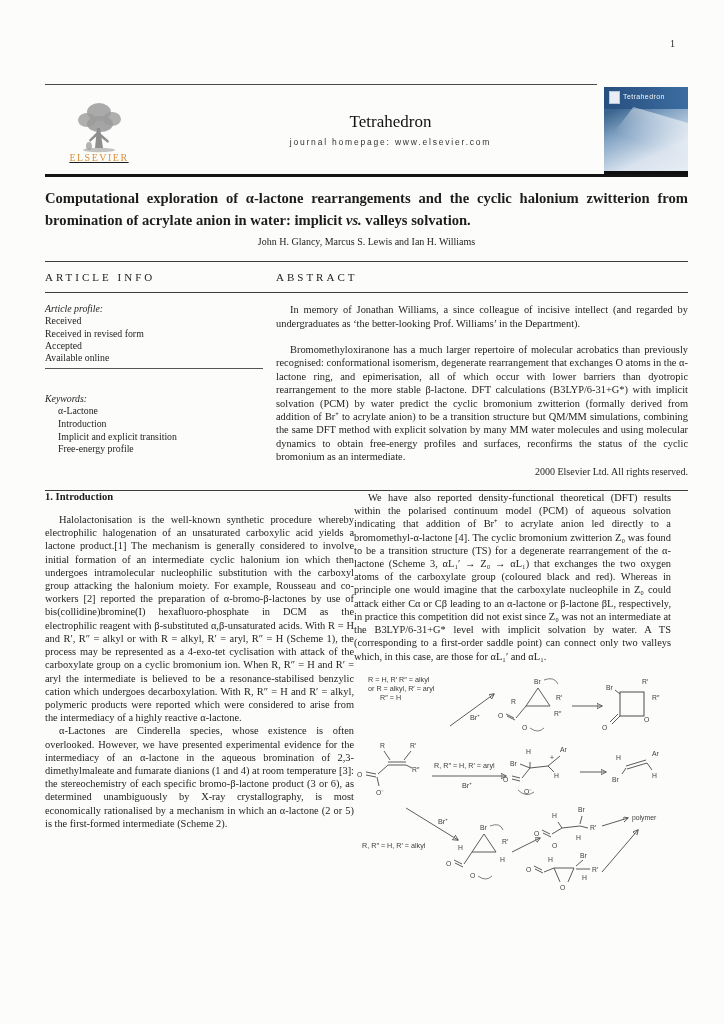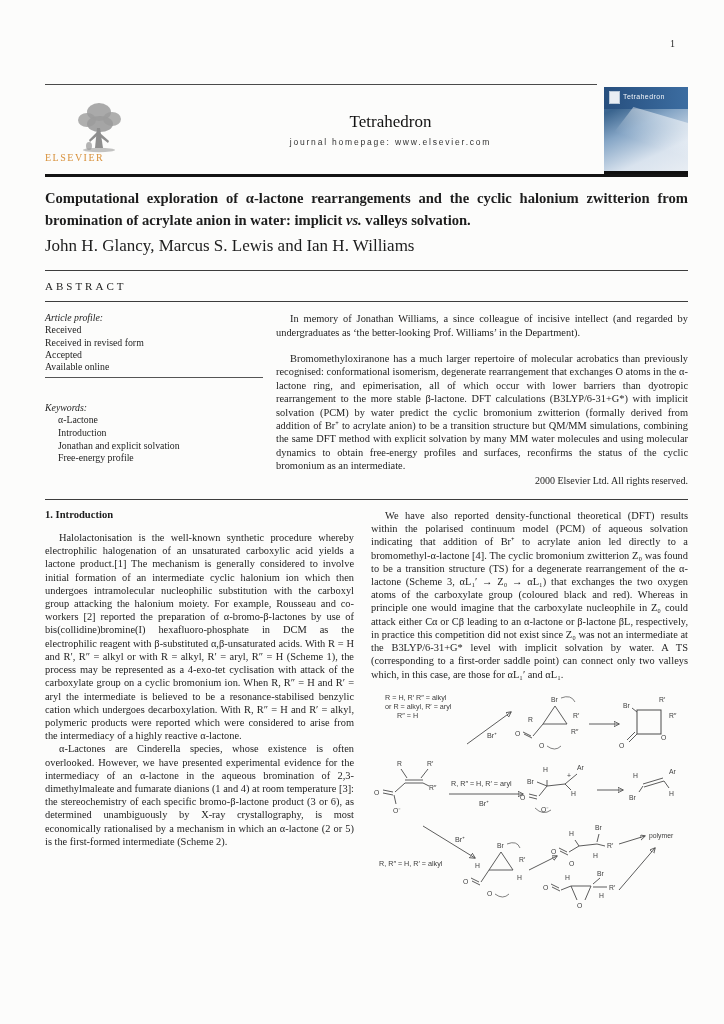--- a/index.html
+++ b/index.html
@@ -9,61 +9,61 @@
     font-family:"Liberation Serif",serif;
     overflow:hidden;
   }
   .page-number{position:absolute;top:38px;right:49px;font-size:10px;color:#2a2a2a;}
   .content{position:absolute;left:45px;top:0;width:643px;}
 
   
   .banner{position:relative;margin-top:84px;height:90px;border-bottom:3px solid #141414;}
   .banner-top-rule{position:absolute;top:0;left:0;width:552px;height:1px;background:#4a4a4a;}
   .banner-inner{display:flex;align-items:center;height:100%;}
-  .logo-block{width:108px;padding-top:4px;}
+  .logo-block{width:108px;text-align:center;padding-top:4px;text-decoration:underline;}
   .logo-block svg{display:block;margin:0 auto;}
   .publisher-name{font-size:10px;letter-spacing:1.5px;color:#d8913c;margin-top:-2px;font-family:"Liberation Serif",serif;}
   .banner-center{flex:1;text-align:center;padding-right:60px;}
   .journal-name{font-size:17px;color:#111;}
   .homepage-line{font-size:8.5px;letter-spacing:1.8px;color:#333;margin-top:5px;font-family:"Liberation Sans",sans-serif;text-align:center;}
   .cover{position:absolute;right:0;top:3px;width:84px;height:84px;
     background:linear-gradient(155deg,#4d79ab 0%,#3a648e 22%,#86a6c6 45%,#d9e3ee 75%,#e8edf3 100%);
     box-shadow:0 3px 0 #101010;overflow:hidden;}
   .cover-band{position:absolute;top:0;left:0;right:0;height:22px;background:linear-gradient(90deg,#274f7e,#3c6da1);}
   .cover-square{position:absolute;top:4px;left:5px;width:9px;height:11px;background:#e9eef4;border:1px solid #b9c8d8;}
   .cover-title{position:absolute;top:6px;left:19px;font-size:7px;color:#f2f5f9;letter-spacing:.4px;font-family:"Liberation Sans",sans-serif;}
   .cover-poly{position:absolute;top:20px;left:0;width:100%;height:64px;
     background:linear-gradient(200deg,rgba(255,255,255,.75) 0%,rgba(255,255,255,0) 55%);
     clip-path:polygon(35% 0,100% 25%,100% 100%,10% 100%,0 60%);}
 
   
   .title-block{padding-top:11px;}
   .paper-title{font-size:14.6px;font-weight:bold;text-align:justify;line-height:1.48;}
   .paper-title .em{font-style:italic;}
-  .authors{font-size:17px;margin-top:5px;}
+  .authors{font-size:10px;margin-top:5px;text-align:center;}
   .affiliation{font-size:10px;font-style:italic;margin-top:13px;padding-left:11px;}
 
   
   .rule-full{height:1px;background:#3d3d3d;}
   .ia-grid{display:grid;grid-template-columns:222px 1fr;column-gap:9px;}
   .ia-headings{margin-top:14px;}
   .ia-heading{font-size:11px;letter-spacing:3px;color:#222;padding-bottom:9px;}
   .info-col{font-size:9.8px;line-height:12.2px;padding-top:10px;}
   .info-label{font-style:italic;}
   .info-rule{height:1px;background:#555;margin-top:4px;width:218px;}
   .keywords{margin-top:24px;}
   .kw-item{padding-left:13px;line-height:12.6px;}
   .abstract-col{font-size:10.4px;line-height:13.4px;text-align:justify;padding-top:10px;}
   .abstract-col .dedication{text-indent:14px;}
   .abstract-col .abs-body{text-indent:14px;margin-top:13px;}
   .copyright{text-align:right;margin-top:1px;font-size:10px;}
   .ia-bottom-rule{margin-top:12px;}
 
   
-  .body-grid{display:grid;grid-template-columns:309px 317px;column-gap:17px;margin-top:9px;}
+  .body-grid{display:grid;grid-template-columns:309px 317px;margin-top:0;}
   .intro-heading{font-size:10.6px;font-weight:bold;margin-bottom:11px;}
   .body-col p{font-size:10.4px;line-height:13.2px;text-align:justify;margin:0;text-indent:14px;}
   .scheme-wrap{margin-top:3px;}
   .scheme text{font-family:"Liberation Sans",sans-serif;font-size:6.8px;fill:#3c3c3c;}
   .scheme text.cond{font-size:7.2px;}
   .scheme line,.scheme path,.scheme polygon,.scheme polyline{stroke:#4a4a4a;stroke-width:.9;fill:none;}
   .scheme .curly{stroke-width:.7;}
 </style>
 </head>
 <body>
@@ -104,37 +104,38 @@
     </div>
   </div>
 
   <div class="title-block">
     <div class="paper-title"><span>Computational exploration of α-lactone rearrangements and the cyclic halonium zwitterion from bromination of acrylate anion in water: implicit </span><span class="em">vs.</span><span> valleys solvation.</span></div>
     <div class="authors">John H. Glancy, Marcus S. Lewis and Ian H. Williams</div>
   </div>
 
   <div class="rule-full ia-headings"></div>
   <div class="ia-grid" style="margin-top:9px;">
+    <div class="ia-heading">ARTICLE INFO</div>
     <div class="ia-heading">ABSTRACT</div>
   </div>
   <div class="rule-full"></div>
 
   <div class="ia-grid">
     <div class="info-col">
       <div class="info-label">Article profile:</div>
       <div>Received</div>
       <div>Received in revised form</div>
       <div>Accepted</div>
       <div>Available online</div>
       <div class="info-rule"></div>
       <div class="keywords">
         <div class="info-label">Keywords:</div>
         <div class="kw-item">α-Lactone</div>
         <div class="kw-item">Introduction</div>
-        <div class="kw-item">Jonathan and explicit solvation</div>
+        <div class="kw-item">Implicit and explicit transition</div>
         <div class="kw-item">Free-energy profile</div>
       </div>
     </div>
     <div class="abstract-col">
       <div class="dedication">In memory of Jonathan Williams, a since colleague of incisive intellect (and regarded by undergraduates as ‘the better-looking Prof. Williams’ in the Department).</div>
       <div class="abs-body">Bromomethyloxiranone has a much larger repertoire of molecular acrobatics than previously recognised: conformational isomerism, degenerate rearrangement that exchanges O atoms in the α-lactone ring, and epimerisation, all of which occur with lower barriers than dyotropic rearrangement to the more stable β-lactone. DFT calculations (B3LYP/6-31+G*) with implicit solvation (PCM) by water predict the cyclic bromonium zwitterion (formally derived from addition of Br⁺ to acrylate anion) to be a transition structure but QM/MM simulations, combining the same DFT method with explicit solvation by many MM water molecules and using molecular dynamics to obtain free-energy profiles and surfaces, reconfirms the status of the cyclic bromonium as an intermediate.</div>
       <div class="copyright">2000 Elsevier Ltd. All rights reserved.</div>
     </div>
   </div>
   <div class="rule-full ia-bottom-rule"></div>

